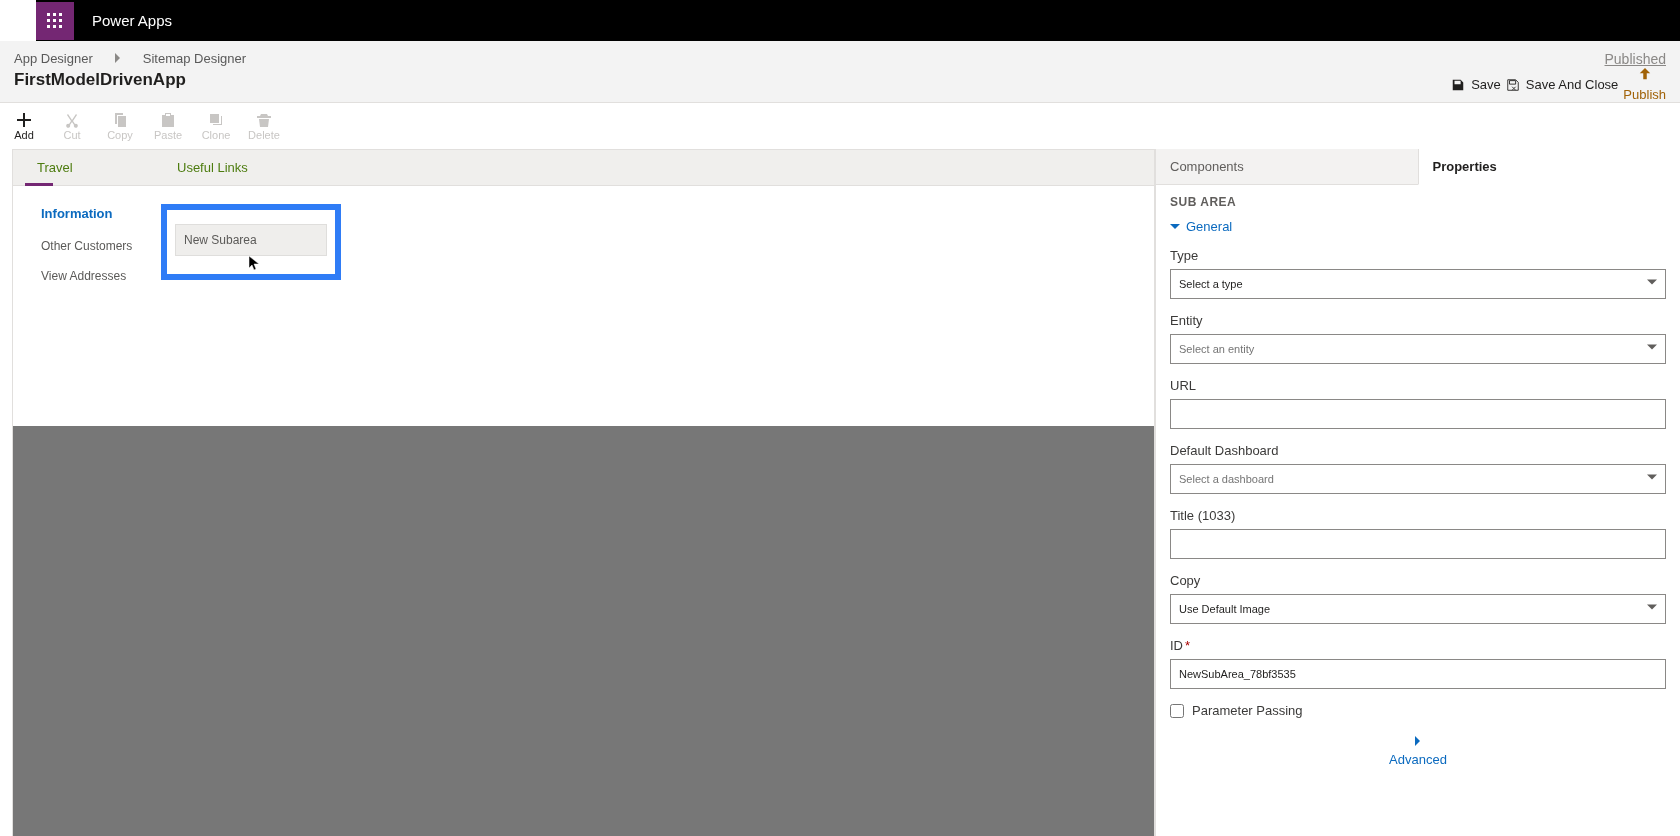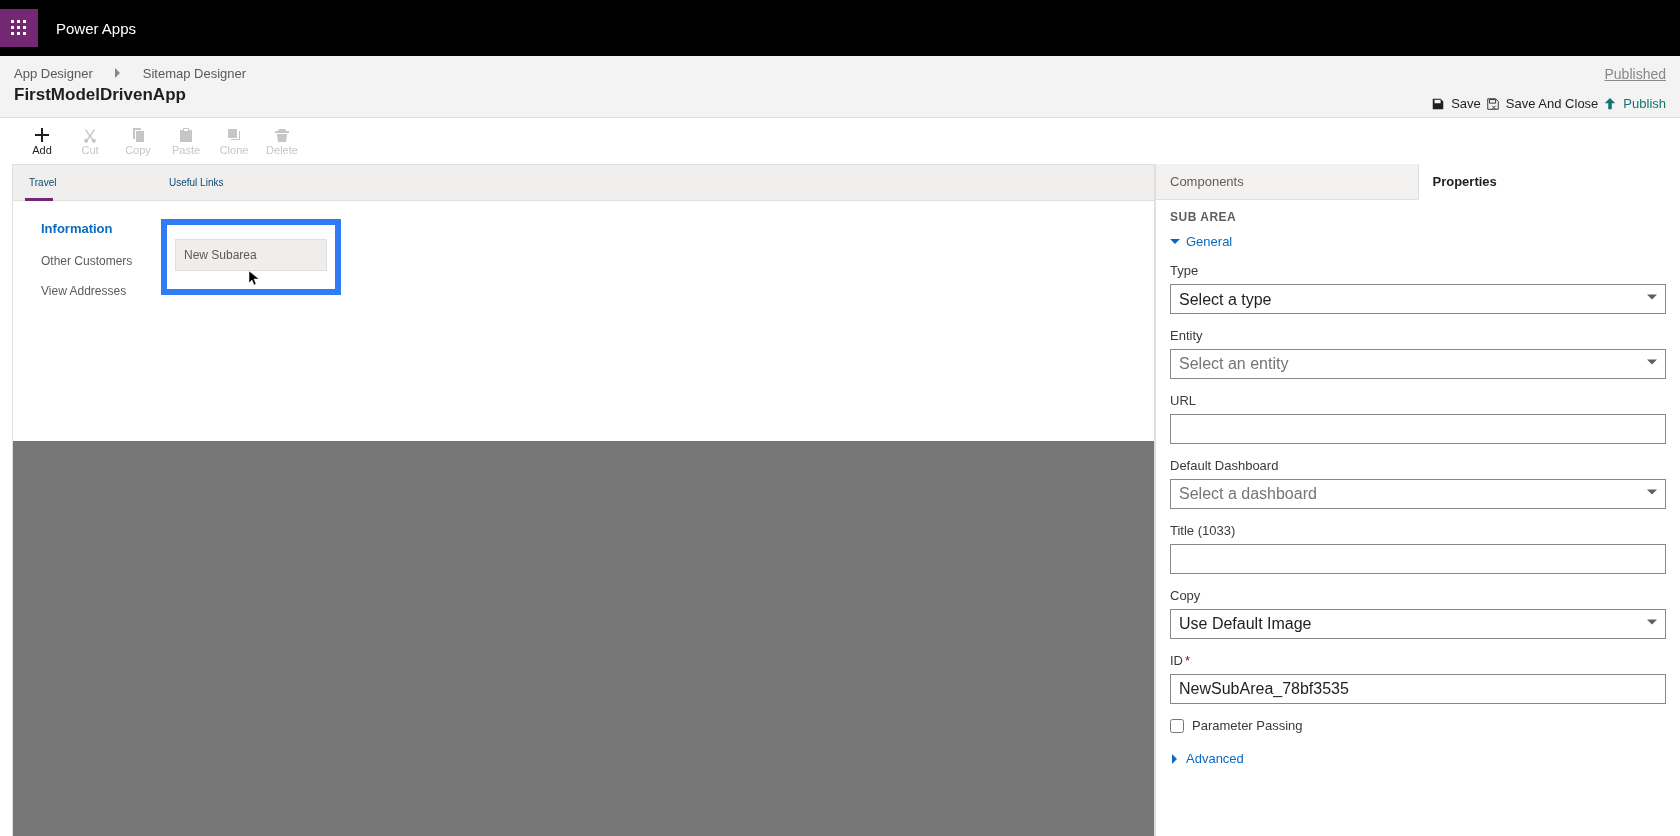--- a/index.html
+++ b/index.html
@@ -1,50 +1,50 @@
 <!DOCTYPE html>
 <html><head>
 <meta charset="utf-8">
 <style>
   * { box-sizing: border-box; margin: 0; padding: 0; font-family: "Segoe UI", -apple-system, sans-serif; }
   body { width: 1680px; height: 836px; background: #fff; overflow: hidden; font-size: 13px; color: #323130; }
 
   
-  .topbar { height: 56px; background: #000; display: flex; align-items: center; }
+  .topbar { height: 41px; background: #000; display: flex; align-items: center; margin-left: 36px; }
   .waffle-btn { width: 38px; height: 38px; background: #742773; display: flex; align-items: center; justify-content: center; cursor: pointer; }
   .waffle-btn svg { width: 16px; height: 16px; fill: #fff; }
   .app-title { color: #fff; font-size: 15px; font-weight: 400; padding-left: 18px; }
 
   
   .header-region { background: #f3f3f3; border-bottom: 1px solid #e1dfdd; padding: 10px 14px 6px; height: 62px; display: flex; justify-content: space-between; }
   .breadcrumb { font-size: 13px; color: #595959; display: flex; align-items: center; gap: 20px; }
   .breadcrumb .sep svg { width: 10px; height: 10px; fill: #8a8886; }
   .app-name { font-size: 17px; font-weight: 600; color: #201f1e; margin-top: 4px; }
   .header-right { display: flex; flex-direction: column; align-items: flex-end; justify-content: space-between; }
   .published { font-size: 14px; color: #8a8886; text-decoration: underline; }
   .hdr-actions { display: flex; gap: 5px; align-items: center; }
   .hdr-btn { display: flex; align-items: center; gap: 6px; font-size: 13px; cursor: pointer; color: #201f1e; }
-  .hdr-btn.disabled { color: #0f766e; cursor: default; }
+  .hdr-btn.disabled { color: #a16207; cursor: default; flex-direction: column; }
   .hdr-btn svg { width: 14px; height: 14px; fill: currentColor; }
 
   
-  .toolbar { height: 46px; background: #fff; display: flex; align-items: center; padding: 0 18px; gap: 0; }
+  .toolbar { height: 46px; background: #fff; display: flex; align-items: center; padding: 0 0; gap: 0; }
   .tb-btn { width: 48px; display: flex; flex-direction: column; align-items: center; justify-content: center; gap: 2px; font-size: 11px; color: #201f1e; cursor: pointer; }
   .tb-btn.disabled { color: #c8c6c4; cursor: default; }
   .tb-btn svg { width: 16px; height: 16px; fill: currentColor; }
   .tb-btn .lbl { line-height: 1; }
 
   
   .main { display: flex; height: calc(836px - 38px - 62px - 46px); }
   .canvas-col { width: 1155px; display: flex; flex-direction: column; padding: 0 0 0 12px; }
   .canvas-top { background: #fff; border: 1px solid #e1dfdd; border-bottom: none; }
   .canvas-bottom { flex: 1; background: #777; border: 1px solid #e1dfdd; border-top: none; }
 
   .tab-strip { display: flex; height: 36px; background: #f0efed; border-bottom: 1px solid #e1dfdd; }
-  .tab { padding: 0 16px; display: flex; align-items: center; font-size: 10px; color: #0c4a6e; cursor: pointer; position: relative; min-width: 140px; }
+  .tab { padding: 0 24px; display: flex; align-items: center; font-size: 13px; color: #4d7c0f; cursor: pointer; position: relative; min-width: 140px; }
   .tab.active::after { content: ""; position: absolute; left: 12px; right: auto; bottom: -1px; height: 3px; width: 28px; background: #742773; }
 
   .canvas-body { background: #fff; min-height: 240px; padding: 20px 0 30px; display: flex; }
   .group-col { width: 148px; padding-left: 28px; }
   .group-title { font-size: 13px; color: #0b6abf; font-weight: 600; margin-bottom: 18px; }
   .subarea-link { font-size: 12px; color: #5b5a58; margin-bottom: 16px; cursor: pointer; }
 
   .group-col2 { width: 190px; position: relative; }
   .col2-title { font-size: 13px; color: #0b6abf; font-weight: 600; position: absolute; top: -4px; left: 20px; }
   .selected-box { border: 6px solid #2f7cf6; background: #fff; padding: 14px 8px 18px; position: absolute; top: -2px; left: 0; width: 180px; }
@@ -57,21 +57,21 @@
   .ptab { flex: 1; display: flex; align-items: center; padding: 12px 14px; font-size: 13px; color: #605e5c; background: #f3f2f1; border-bottom: 1px solid #e1dfdd; cursor: pointer; }
   .ptab.active { background: #fff; font-weight: 600; color: #201f1e; border-bottom: 1px solid #fff; border-left: 1px solid #e1dfdd; }
   .panel-body { padding: 10px 14px; background:#fff; flex:1; overflow:auto;}
   .section-title { font-size: 12px; color: #605e5c; letter-spacing: 0.5px; margin-bottom: 10px; font-weight:600;}
   .collapser { display: flex; align-items: center; gap: 6px; color: #0b6abf; font-size: 13px; cursor: pointer; margin-bottom: 14px; }
   .collapser.collapsed svg { transform: rotate(-90deg);}
   .collapser svg { width: 10px; height: 10px; fill: #0b6abf; }
   .field { margin-bottom: 14px; }
   .field-label { font-size: 13px; color: #3b3a39; margin-bottom: 6px; display:block;}
   .req { color: #a80000; margin-left:2px;}
-  .finput, .fselect { width: 100%; height: 30px; border: 1px solid #8a8886; background: #fff; font-size: 16px; padding: 0 8px; color:#201f1e;}
+  .finput, .fselect { width: 100%; height: 30px; border: 1px solid #8a8886; background: #fff; font-size: 11px; padding: 0 8px; color:#201f1e;}
   .fselect { appearance: none; background: #fff; padding-right: 26px; }
   .sel-wrap { position: relative; }
   .sel-wrap .chev { position: absolute; right: 8px; top: 50%; transform: translateY(-50%); pointer-events:none;}
   .sel-wrap .chev svg { width:12px; height:12px; fill:#605e5c;}
   .placeholder { color:#8a8886; }
   .chk-row { display:flex; align-items:center; gap:8px; font-size:13px; color:#3b3a39; margin-top:4px;}
   .chk-row input { width:14px; height:14px; }
 </style>
 </head>
 <body>
@@ -270,21 +270,21 @@
       <div class="field">
         <label class="field-label"><span>ID</span><span class="req">*</span></label>
         <input class="finput" value="NewSubArea_78bf3535" style="">
       </div>
 
       <div class="chk-row">
         <input type="checkbox" style="">
         <span>Parameter Passing</span>
       </div>
 
-      <div class="collapser collapsed" style="margin-top:18px;">
+      <div class="collapser collapsed" style="margin-top:18px;flex-direction:column;">
         <svg viewBox="0 0 10 10">
             <path d="M0 2l5 5 5-5z"></path>
           </svg>
         <span>Advanced</span>
       </div>
 
     </div>
   </div>
 </div>
 

